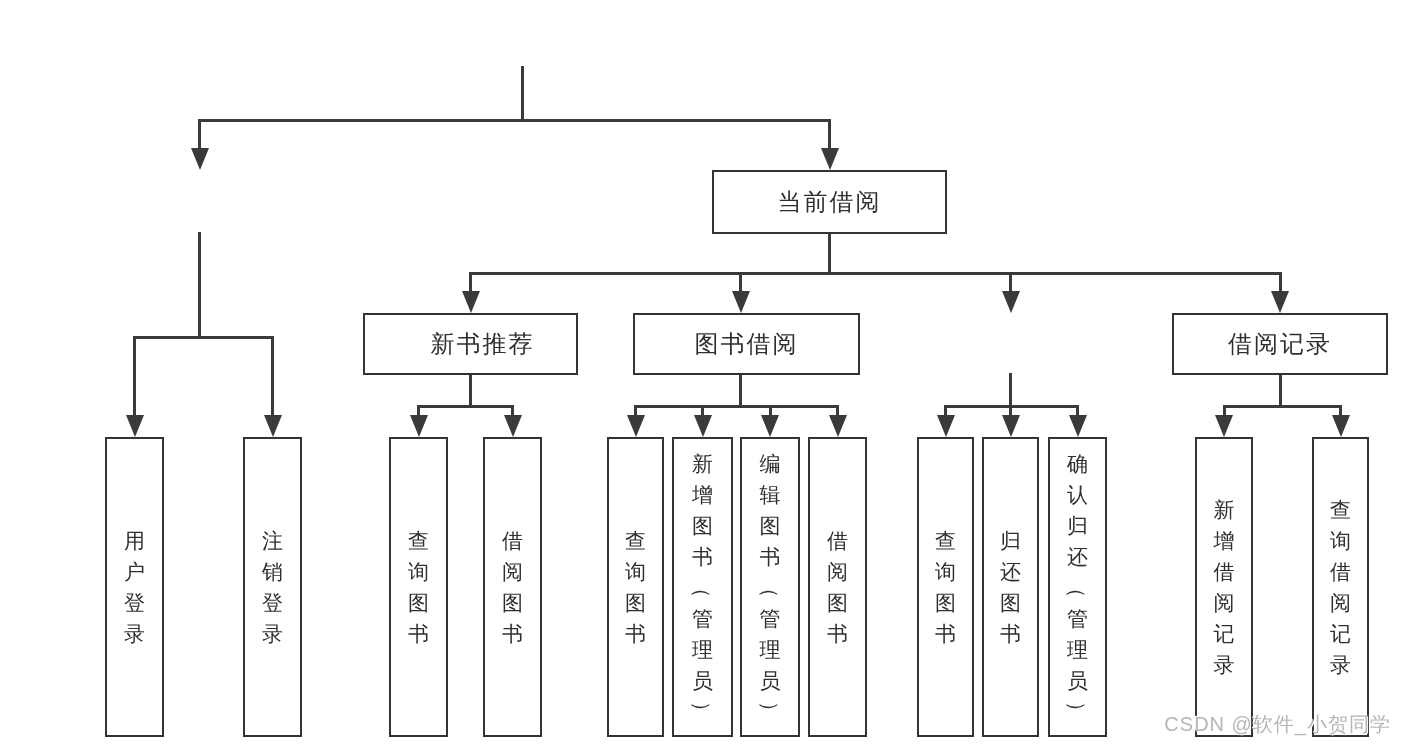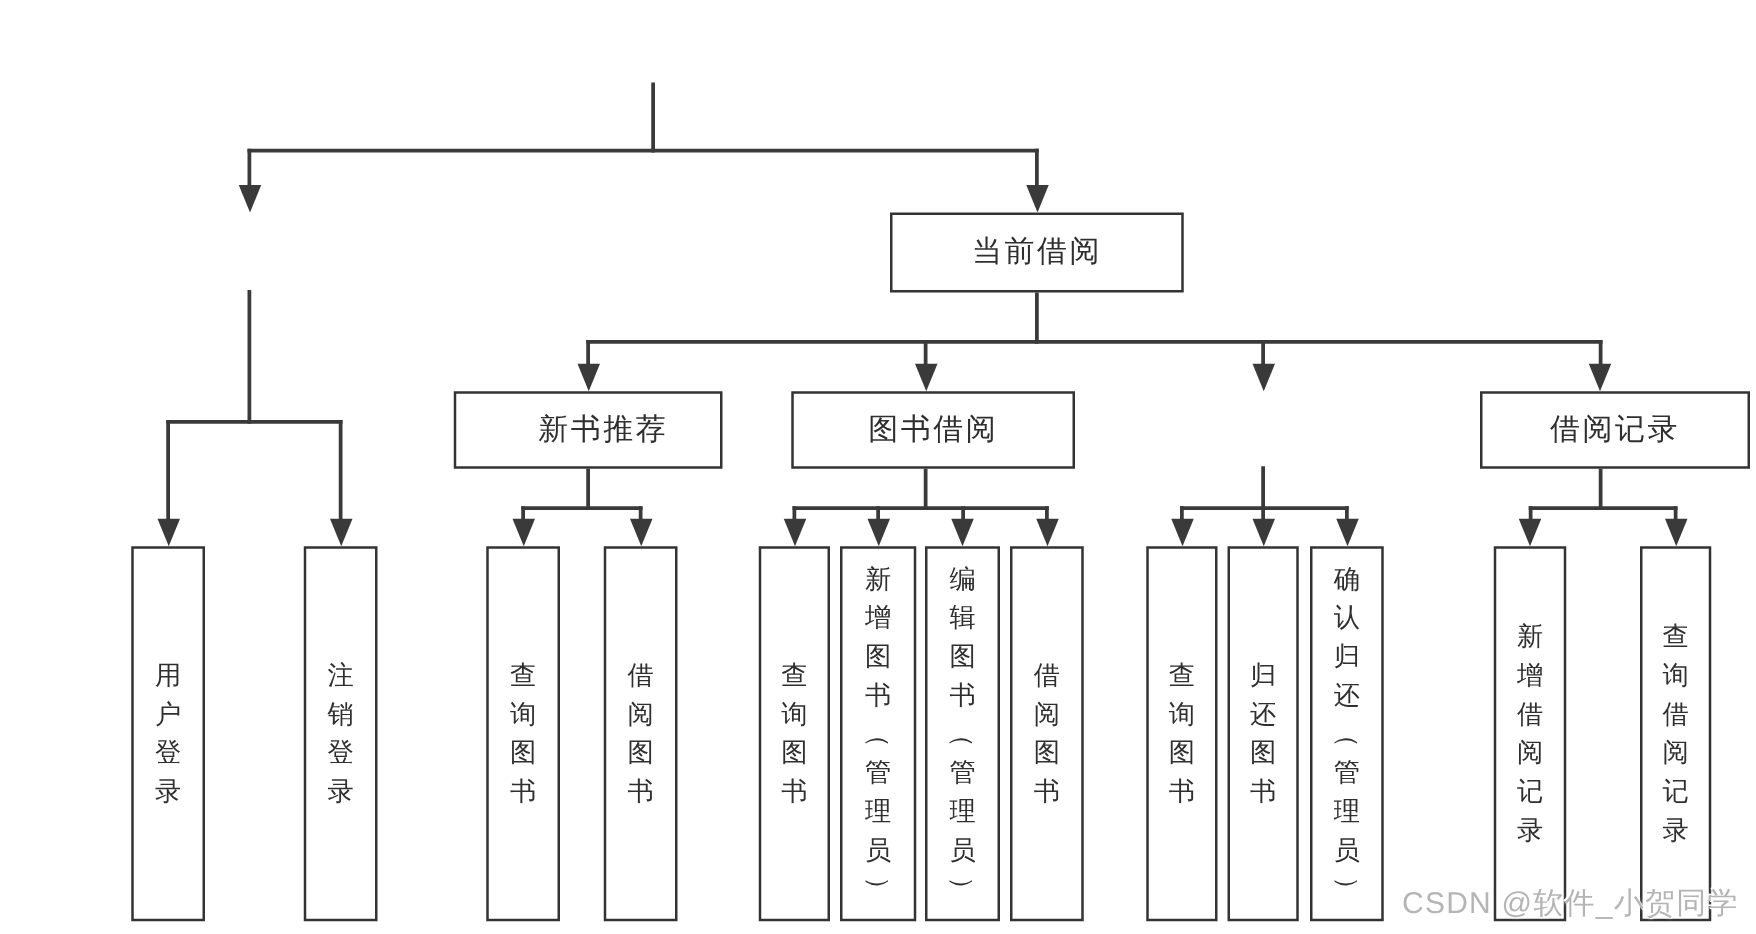--- a/index.html
+++ b/index.html
@@ -23,21 +23,21 @@
   }
   .vch.rot{transform:rotate(90deg);}
   .cline{position:absolute;background:var(--line,#3a3a3a);z-index:1;}
   .arrowhead{
     position:absolute;width:0;height:0;z-index:1;
     border-left:9px solid transparent;border-right:9px solid transparent;
     border-top:22px solid var(--line,#3a3a3a);
   }
   .watermark{
     position:absolute;right:14px;bottom:9px;z-index:3;
-    font-size:24px;color:var(--wm,#b5b5b5);letter-spacing:1px;white-space:nowrap;
+    font-size:20px;color:var(--wm,#b5b5b5);letter-spacing:1px;white-space:nowrap;
     text-shadow:1px 1px 0 #fff,-1px -1px 0 #fff,0 0 3px #fff;
   }
 </style>
 </head>
 <body>
 
 <div class="stage" id="stage" style="--line: #3a3a3a; --border: #333333; --text: #2f2f2f; --wm: #b5b5b5;">
   <span class="watermark">CSDN @软件_小贺同学</span>
     <div class="cline" style="left: 520.5px; top: 66px; width: 3px; height: 56px;"></div>
     <div class="cline" style="left: 198px; top: 119px; width: 633px; height: 3px;"></div>
@@ -168,21 +168,21 @@
       <span class="vch">归</span>
       <span class="vch">还</span>
       <span class="vch rot">（</span>
       <span class="vch">管</span>
       <span class="vch">理</span>
       <span class="vch">员</span>
       <span class="vch rot">）</span>
     </div>
     <div class="cline" style="left: 1278.5px; top: 272px; width: 3px; height: 23px;"></div>
     <div class="arrowhead" style="left: 1271px; top: 291px;"></div>
-    <div class="box h" style="left: 1172px; top: 313px; width: 216px; height: 62px; margin-left: 12px;">
+    <div class="box h" style="left: 1172px; top: 313px; width: 216px; height: 62px;">
       <span class="label">借阅记录</span>
     </div>
     <div class="cline" style="left: 1278.5px; top: 373px; width: 3px; height: 35px;"></div>
     <div class="cline" style="left: 1222.5px; top: 405px; width: 119.5px; height: 3px;"></div>
     <div class="cline" style="left: 1222.5px; top: 405px; width: 3px; height: 14px;"></div>
     <div class="arrowhead" style="left: 1215px; top: 415px;"></div>
     <div class="box v" style="left: 1195px; top: 437px; width: 58px; height: 300px;">
       <span class="vch">新</span>
       <span class="vch">增</span>
       <span class="vch">借</span>

